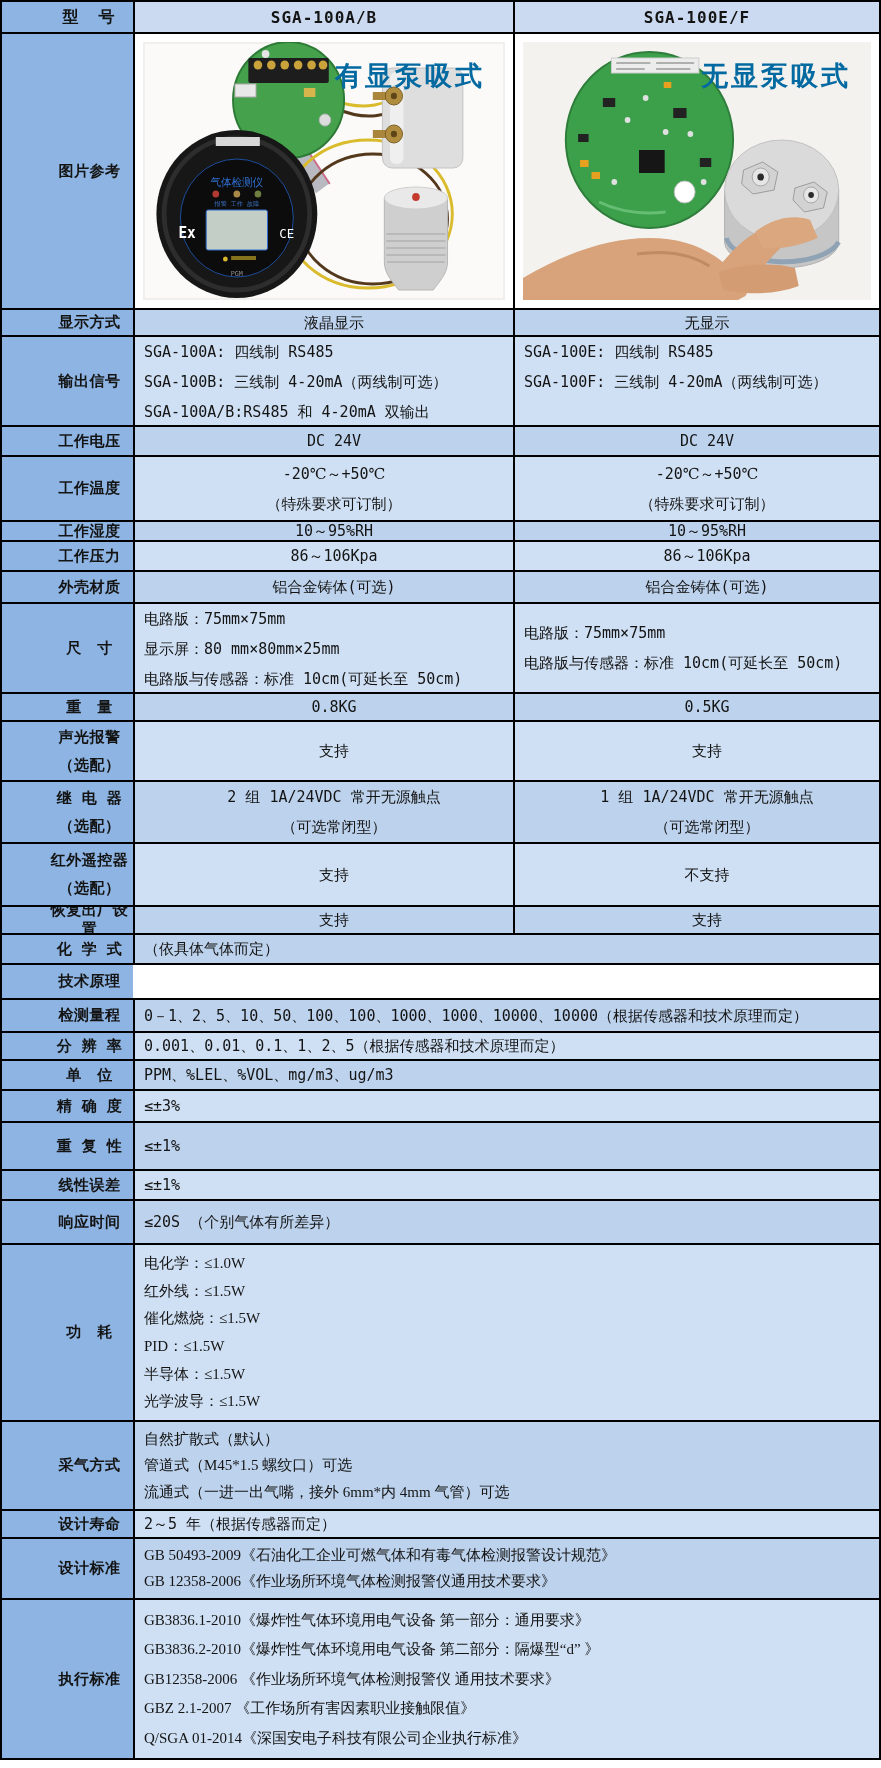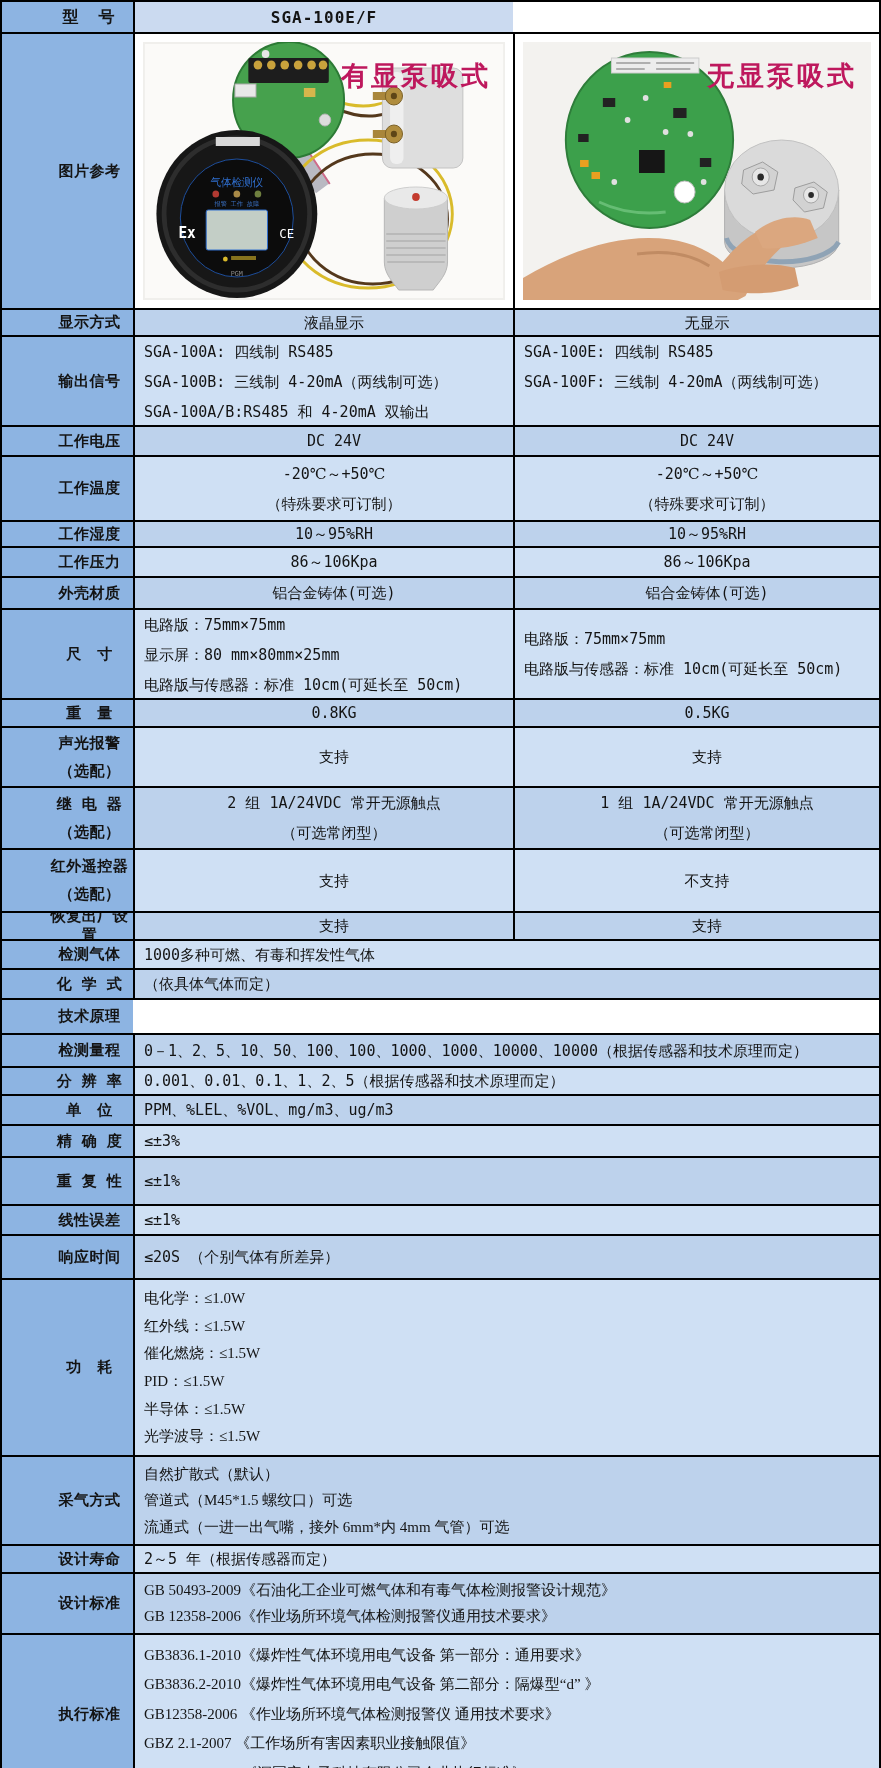--- a/index.html
+++ b/index.html
@@ -32,32 +32,33 @@
   .vd { background: #bdd2ec; }
   .vl { background: #cfe0f4; }
   .ln { line-height: 30px; height: 30px; white-space: nowrap; }
   .top { justify-content: flex-start; }
   .ml { justify-content: space-evenly; font-family: Liberation Serif, serif; }
   .ml .ln { height: auto; line-height: 1.25; }
   .photo { background: #fff; position: relative; padding: 8px; }
   .photo .ph-inner { position: relative; width: 100%; height: 100%; overflow: hidden; }
   .photo svg { position: absolute; inset: 0; width: 100%; height: 100%; }
   .wm {
-    position: absolute; top: 16px; right: 14px; z-index: 2;
-    font-size: 27px; font-weight: 700; color: #be185d; letter-spacing: 3px;
+    position: absolute; top: 16px; right: 20px; z-index: 2;
+    font-size: 27px; font-weight: 700; color: #0369a1; letter-spacing: 3px;
     font-family: Liberation Sans, sans-serif;
   }
 </style>
 </head>
 <body>
 
 <div class="tbl">
 
   <div class="row header" style="height:30px">
     <div class="cell label">型　号</div>
+    <div class="cell hcell">SGA-100A/B</div>
     <div class="cell hcell">SGA-100E/F</div>
   </div>
 
   <div class="row" style="height:276px">
     <div class="cell label">图片参考</div>
     <div class="cell photo">
       <div class="ph-inner">
         <svg viewBox="0 0 378 258" preserveAspectRatio="none">
           <rect width="378" height="258" fill="#f0efec"></rect>
           <rect x="2" y="2" width="374" height="254" fill="#fbfaf8"></rect>
@@ -216,21 +217,21 @@
     <div class="cell v c vl">
       <div class="ln">-20℃～+50℃</div>
       <div class="ln">（特殊要求可订制）</div>
     </div>
     <div class="cell v c vl">
       <div class="ln">-20℃～+50℃</div>
       <div class="ln">（特殊要求可订制）</div>
     </div>
   </div>
 
-  <div class="row" style="height:26px">
+  <div class="row" style="height:20px">
     <div class="cell label">工作湿度</div>
     <div class="cell v c vd">
         <div class="ln">10～95%RH</div>
       </div>
     <div class="cell v c vd">
         <div class="ln">10～95%RH</div>
       </div>
   </div>
 
   <div class="row" style="height:30px">
@@ -320,26 +321,20 @@
   <div class="row" style="height:28px">
     <div class="cell label">恢复出厂设置</div>
     <div class="cell v c vd">
         <div class="ln">支持</div>
       </div>
     <div class="cell v c vd">
         <div class="ln">支持</div>
       </div>
   </div>
 
-  <div class="row span" style="height:29px">
-    <div class="cell label">检测气体</div>
-    <div class="cell v lft vl">
-        <div class="ln">1000多种可燃、有毒和挥发性气体</div>
-      </div>
-  </div>
 
   <div class="row span" style="height:30px">
     <div class="cell label">化 学 式</div>
     <div class="cell v lft vd">
         <div class="ln">（依具体气体而定）</div>
       </div>
   </div>
 
   <div class="row span" style="height:35px">
     <div class="cell label">技术原理</div>

